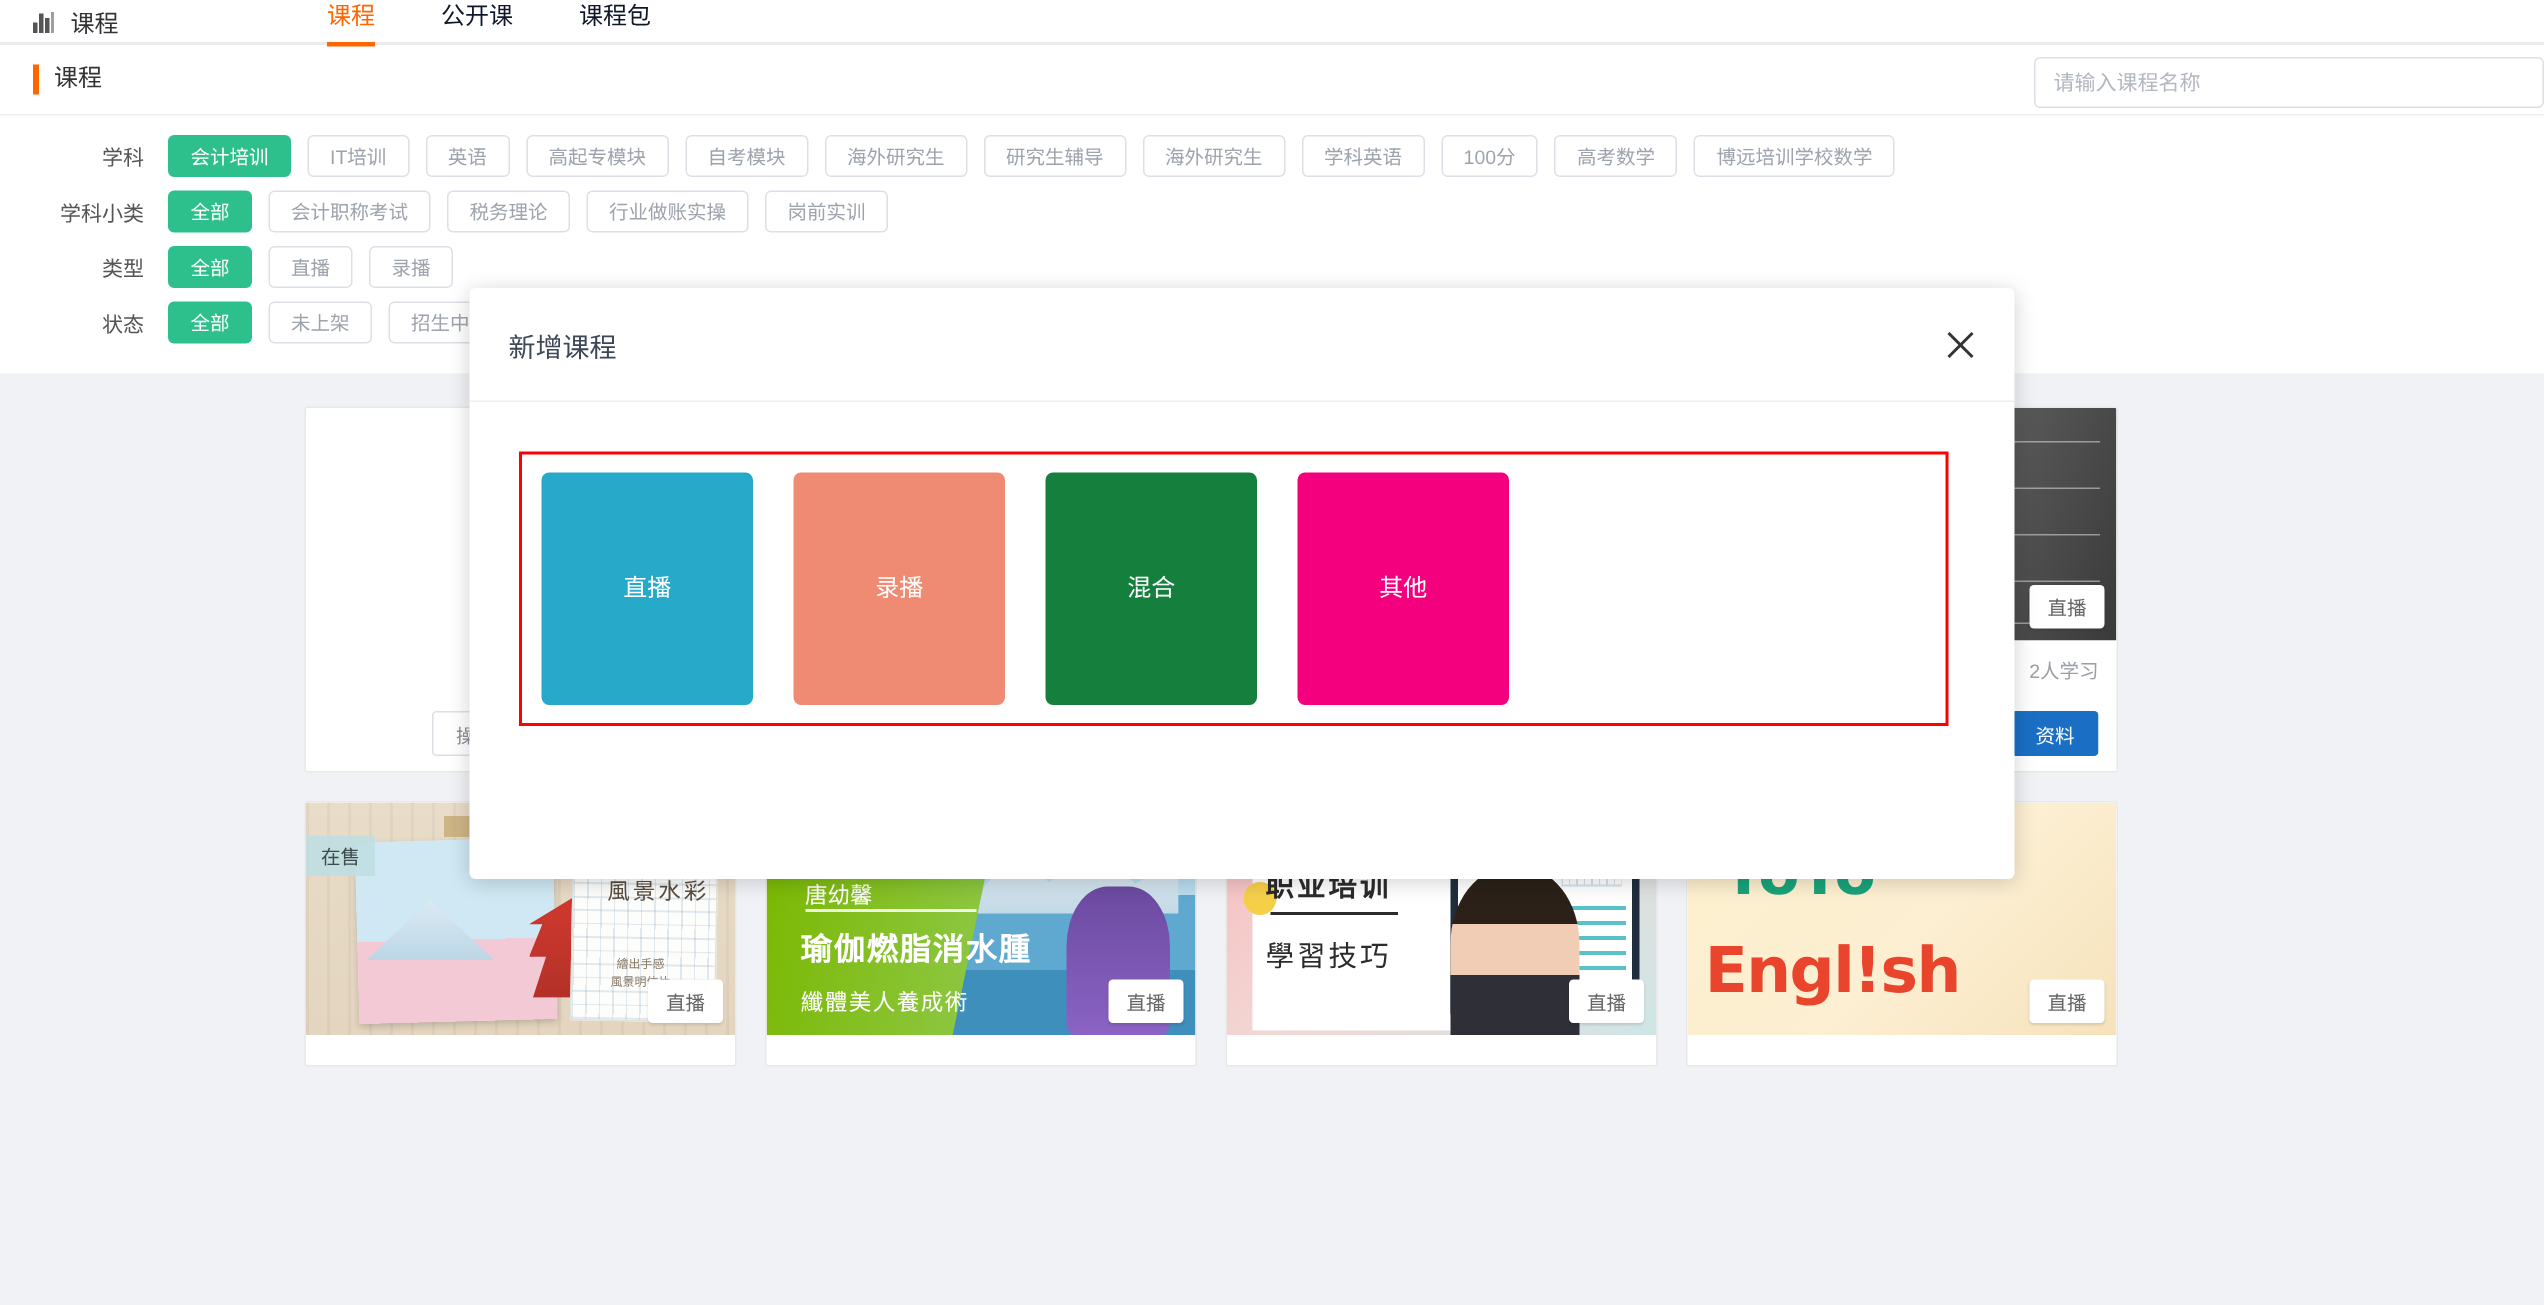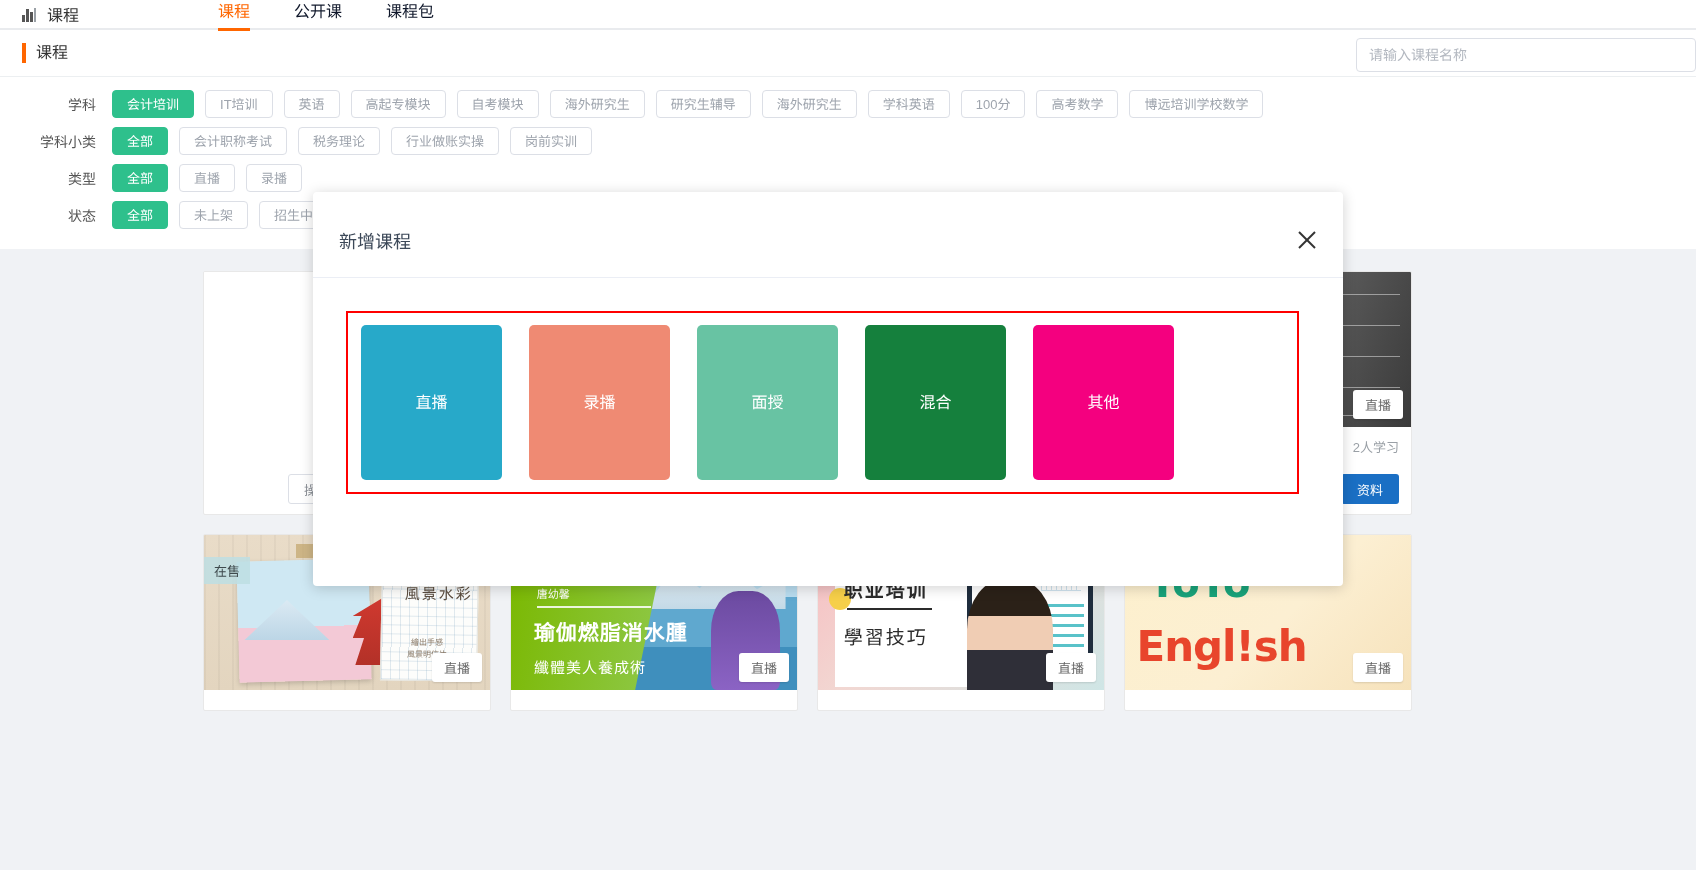--- a/index.html
+++ b/index.html
@@ -229,21 +229,21 @@
     position:absolute; right:4%; top:14%; width:50%; height:34%;
     background: linear-gradient(#eef6fb,#c3d9e6);
     clip-path: polygon(0 100%, 22% 22%, 40% 60%, 58% 8%, 80% 62%, 100% 30%, 100% 100%);
   }
   .art-yoga .greenpanel {
     position:absolute; left:0; top:0; width:62%; height:100%;
     background: linear-gradient(100deg,#7ab800 0%, #8cc63f 75%, rgba(140,198,63,0) 100%);
     clip-path: polygon(0 0, 88% 0, 70% 100%, 0 100%);
   }
   .art-yoga .brand { position:absolute; left:8%; top:5%; font-size:11px; color:#fff; letter-spacing:1px; margin:0;}
-  .art-yoga .author { position:absolute; left:9%; top:32%; font-size:11px; color:#fff; }
+  .art-yoga .author { position:absolute; left:9%; top:32%; font-size:15px; color:#fff; }
   .art-yoga .hline { position:absolute; left:9%; top:46%; width:40%; height:2px; background:rgba(255,255,255,.85); }
   .art-yoga .ttl { position:absolute; left:8%; top:52%; font-size:21px; color:#fff; font-weight:bold; letter-spacing:1px;}
   .art-yoga .sub { position:absolute; left:8%; top:78%; font-size:15px; color:#fff; letter-spacing:1px;}
   .art-yoga .person {
     position:absolute; right:6%; bottom:0; width:24%; height:64%;
     background: linear-gradient(#6b4aa0,#8b63c4);
     border-radius: 40% 40% 8% 8%;
   }
 
   .art-study { background:#f6b8bd; }
@@ -295,21 +295,20 @@
     box-shadow: 0 2px 14px rgba(0,0,0,.18);
     z-index: 50;
     display:flex; flex-direction:column;
   }
   .modal-head {
     height: 76px;
     display:flex; align-items:center;
     padding: 0 24px 0 26px;
     border-bottom: 1px solid #ebeef5;
     position:relative;
-    margin-top:10px;
   }
   .modal-title { font-size: 18px; color:#3c4858; }
   .modal-close {
     position:absolute; right: 22px; top: 50%; transform: translateY(-50%);
     width: 28px; height: 28px; cursor:pointer;
     display:flex; align-items:center; justify-content:center;
   }
   .modal-close svg { display:block; }
   .modal-body { flex:1; display:flex; align-items:flex-start; padding: 33px 0 0 0; }
   .tile-strip {
@@ -563,18 +562,17 @@
       <svg width="22" height="22" viewBox="0 0 22 22" aria-hidden="true">
         <line x1="3" y1="3" x2="19" y2="19" stroke="#333" stroke-width="2"></line>
         <line x1="19" y1="3" x2="3" y2="19" stroke="#333" stroke-width="2"></line>
       </svg>
     </div>
   </div>
   <div class="modal-body">
     <div class="tile-strip" style="border-color: rgb(255, 0, 0);">
       <div class="tile" style="background: rgb(39, 169, 201);">直播</div>
       <div class="tile" style="background: rgb(239, 138, 115);">录播</div>
-      <div class="tile" style="background: rgb(104, 195, 163);">面授</div>
       <div class="tile" style="background: #15803d;">混合</div>
       <div class="tile" style="background: rgb(244, 0, 127);">其他</div>
     </div>
   </div>
 </div>
 
 </body></html>

